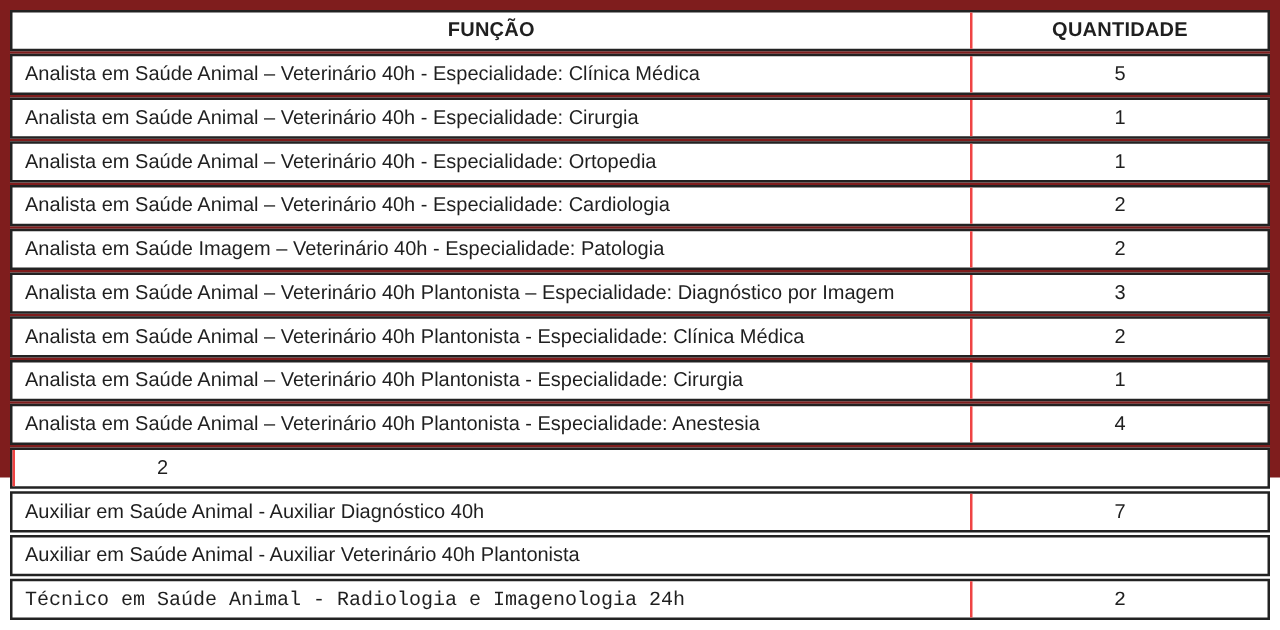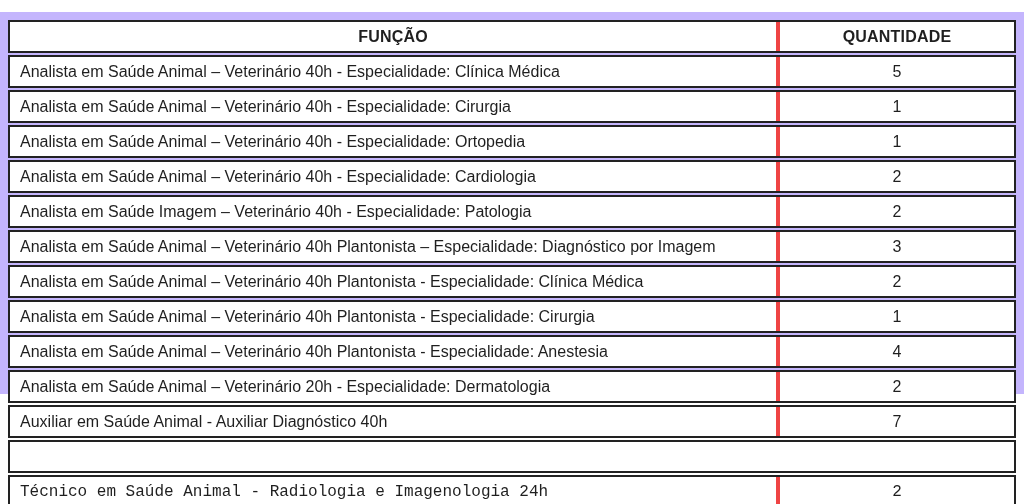--- a/index.html
+++ b/index.html
@@ -12,22 +12,21 @@
     height: 504px;
     overflow: hidden;
     font-family: "Liberation Sans", "DejaVu Sans", sans-serif;
     color: #1f1f1f;
   }
   .page {
     box-sizing: border-box;
     width: 1024px;
     height: 382px;
     padding: 8px;
-    background: #c4b5fd;
-    margin-top: 12px;
+    background: #7f1d1d;
   }
   .vacancy-table {
     width: 100%;
   }
   .row {
     box-sizing: border-box;
     display: flex;
     align-items: stretch;
     height: 33px;
     border: 2px solid #222222;
@@ -47,21 +46,21 @@
     white-space: nowrap;
     overflow: hidden;
   }
   .cell-funcao {
     flex: 1 1 auto;
     padding: 0 10px;
     justify-content: flex-start;
   }
   .cell-qtd {
     flex: 0 0 238px;
-    border-left: 4px solid #ef4444;
+    border-left: 2px solid #ef4444;
     justify-content: center;
     text-align: center;
   }
   .header-row .cell {
     font-weight: bold;
     font-size: 16px;
     letter-spacing: 0.2px;
   }
   .header-row .cell-funcao {
     justify-content: center;
@@ -117,30 +116,30 @@
       <div class="cell cell-funcao">Analista em Saúde Animal – Veterinário 40h Plantonista - Especialidade: Cirurgia</div>
       <div class="cell cell-qtd">1</div>
     </div>
 
     <div class="row">
       <div class="cell cell-funcao">Analista em Saúde Animal – Veterinário 40h Plantonista - Especialidade: Anestesia</div>
       <div class="cell cell-qtd">4</div>
     </div>
 
     <div class="row">
-      <div class="cell cell-funcao">Analista em Saúde Animal – Veterinário 20h - Especialidade: Dermatologia</div>
       <div class="cell cell-qtd">2</div>
     </div>
 
     <div class="row">
       <div class="cell cell-funcao">Auxiliar em Saúde Animal - Auxiliar Diagnóstico 40h</div>
       <div class="cell cell-qtd">7</div>
     </div>
 
     <div class="row">
+      <div class="cell cell-funcao">Auxiliar em Saúde Animal - Auxiliar Veterinário 40h Plantonista</div>
     </div>
 
     <div class="row">
       <div class="cell cell-funcao">Técnico em Saúde Animal - Radiologia e Imagenologia 24h</div>
       <div class="cell cell-qtd">2</div>
     </div>
 
   </div>
 </div>
 

